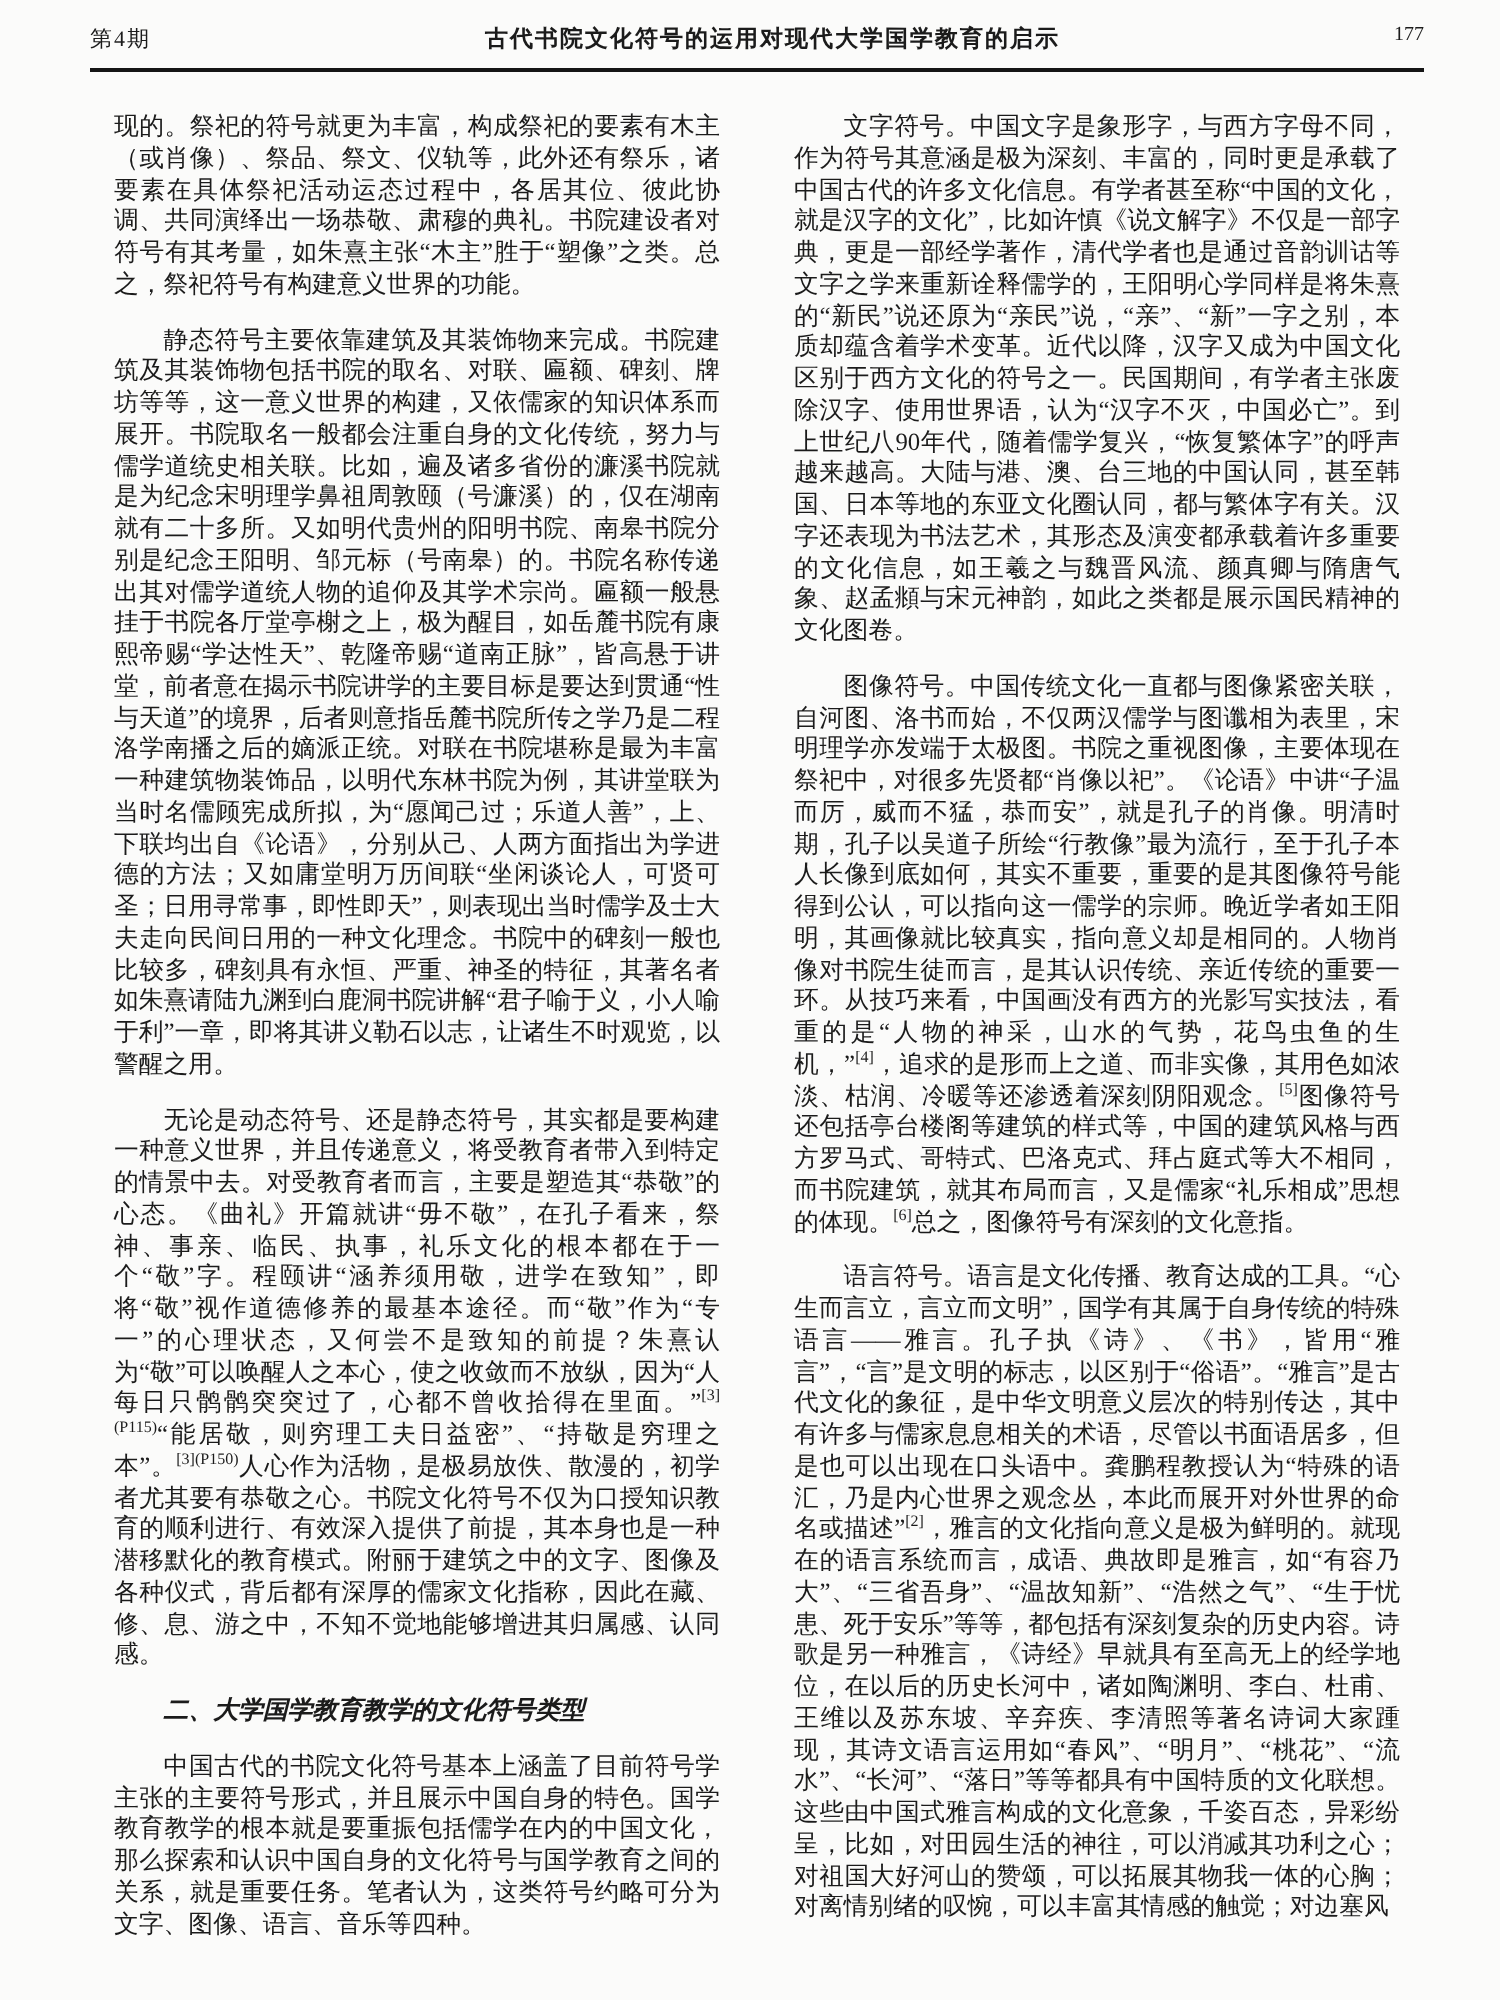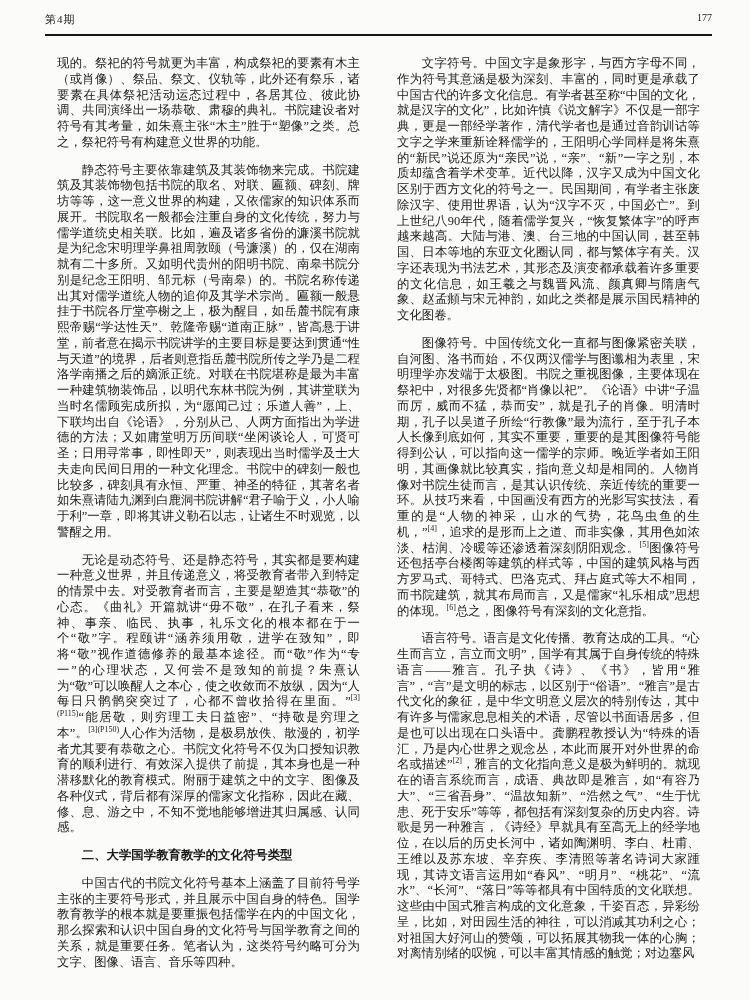--- a/index.html
+++ b/index.html
@@ -72,34 +72,36 @@
   }
   .col p {
     margin: 12px;
     text-indent: 2em;
   }
   .col p.continuation {
     text-indent: 0;
   }
   .col p.heading {
     font-weight: bold;
+    font-style: italic;
   }
   .col sup {
     font-size: 8px;
     line-height: 0;
     vertical-align: super;
   }
 </style>
 </head>
 <body>
 
 <div class="page">
 
   <div class="header">
     <span class="issue-no">第4期</span>
+    <span class="running-title">古代书院文化符号的运用对现代大学国学教育的启示</span>
     <span class="page-no">177</span>
   </div>
 
   <div class="header-rule"></div>
 
   <div class="columns">
     <div class="col">
         <p class="continuation">现的。祭祀的符号就更为丰富，构成祭祀的要素有木主（或肖像）、祭品、祭文、仪轨等，此外还有祭乐，诸要素在具体祭祀活动运态过程中，各居其位、彼此协调、共同演绎出一场恭敬、肃穆的典礼。书院建设者对符号有其考量，如朱熹主张“木主”胜于“塑像”之类。总之，祭祀符号有构建意义世界的功能。</p>
         <p class="para">静态符号主要依靠建筑及其装饰物来完成。书院建筑及其装饰物包括书院的取名、对联、匾额、碑刻、牌坊等等，这一意义世界的构建，又依儒家的知识体系而展开。书院取名一般都会注重自身的文化传统，努力与儒学道统史相关联。比如，遍及诸多省份的濂溪书院就是为纪念宋明理学鼻祖周敦颐（号濂溪）的，仅在湖南就有二十多所。又如明代贵州的阳明书院、南皋书院分别是纪念王阳明、邹元标（号南皋）的。书院名称传递出其对儒学道统人物的追仰及其学术宗尚。匾额一般悬挂于书院各厅堂亭榭之上，极为醒目，如岳麓书院有康熙帝赐“学达性天”、乾隆帝赐“道南正脉”，皆高悬于讲堂，前者意在揭示书院讲学的主要目标是要达到贯通“性与天道”的境界，后者则意指岳麓书院所传之学乃是二程洛学南播之后的嫡派正统。对联在书院堪称是最为丰富一种建筑物装饰品，以明代东林书院为例，其讲堂联为当时名儒顾宪成所拟，为“愿闻己过；乐道人善”，上、下联均出自《论语》，分别从己、人两方面指出为学进德的方法；又如庸堂明万历间联“坐闲谈论人，可贤可圣；日用寻常事，即性即天”，则表现出当时儒学及士大夫走向民间日用的一种文化理念。书院中的碑刻一般也比较多，碑刻具有永恒、严重、神圣的特征，其著名者如朱熹请陆九渊到白鹿洞书院讲解“君子喻于义，小人喻于利”一章，即将其讲义勒石以志，让诸生不时观览，以警醒之用。</p>
         <p class="para">无论是动态符号、还是静态符号，其实都是要构建一种意义世界，并且传递意义，将受教育者带入到特定的情景中去。对受教育者而言，主要是塑造其“恭敬”的心态。《曲礼》开篇就讲“毋不敬”，在孔子看来，祭神、事亲、临民、执事，礼乐文化的根本都在于一个“敬”字。程颐讲“涵养须用敬，进学在致知”，即将“敬”视作道德修养的最基本途径。而“敬”作为“专一”的心理状态，又何尝不是致知的前提？朱熹认为“敬”可以唤醒人之本心，使之收敛而不放纵，因为“人每日只鹘鹘突突过了，心都不曾收拾得在里面。”<sup>[3](P115)</sup>“能居敬，则穷理工夫日益密”、“持敬是穷理之本”。<sup>[3](P150)</sup>人心作为活物，是极易放佚、散漫的，初学者尤其要有恭敬之心。书院文化符号不仅为口授知识教育的顺利进行、有效深入提供了前提，其本身也是一种潜移默化的教育模式。附丽于建筑之中的文字、图像及各种仪式，背后都有深厚的儒家文化指称，因此在藏、修、息、游之中，不知不觉地能够增进其归属感、认同感。</p>

